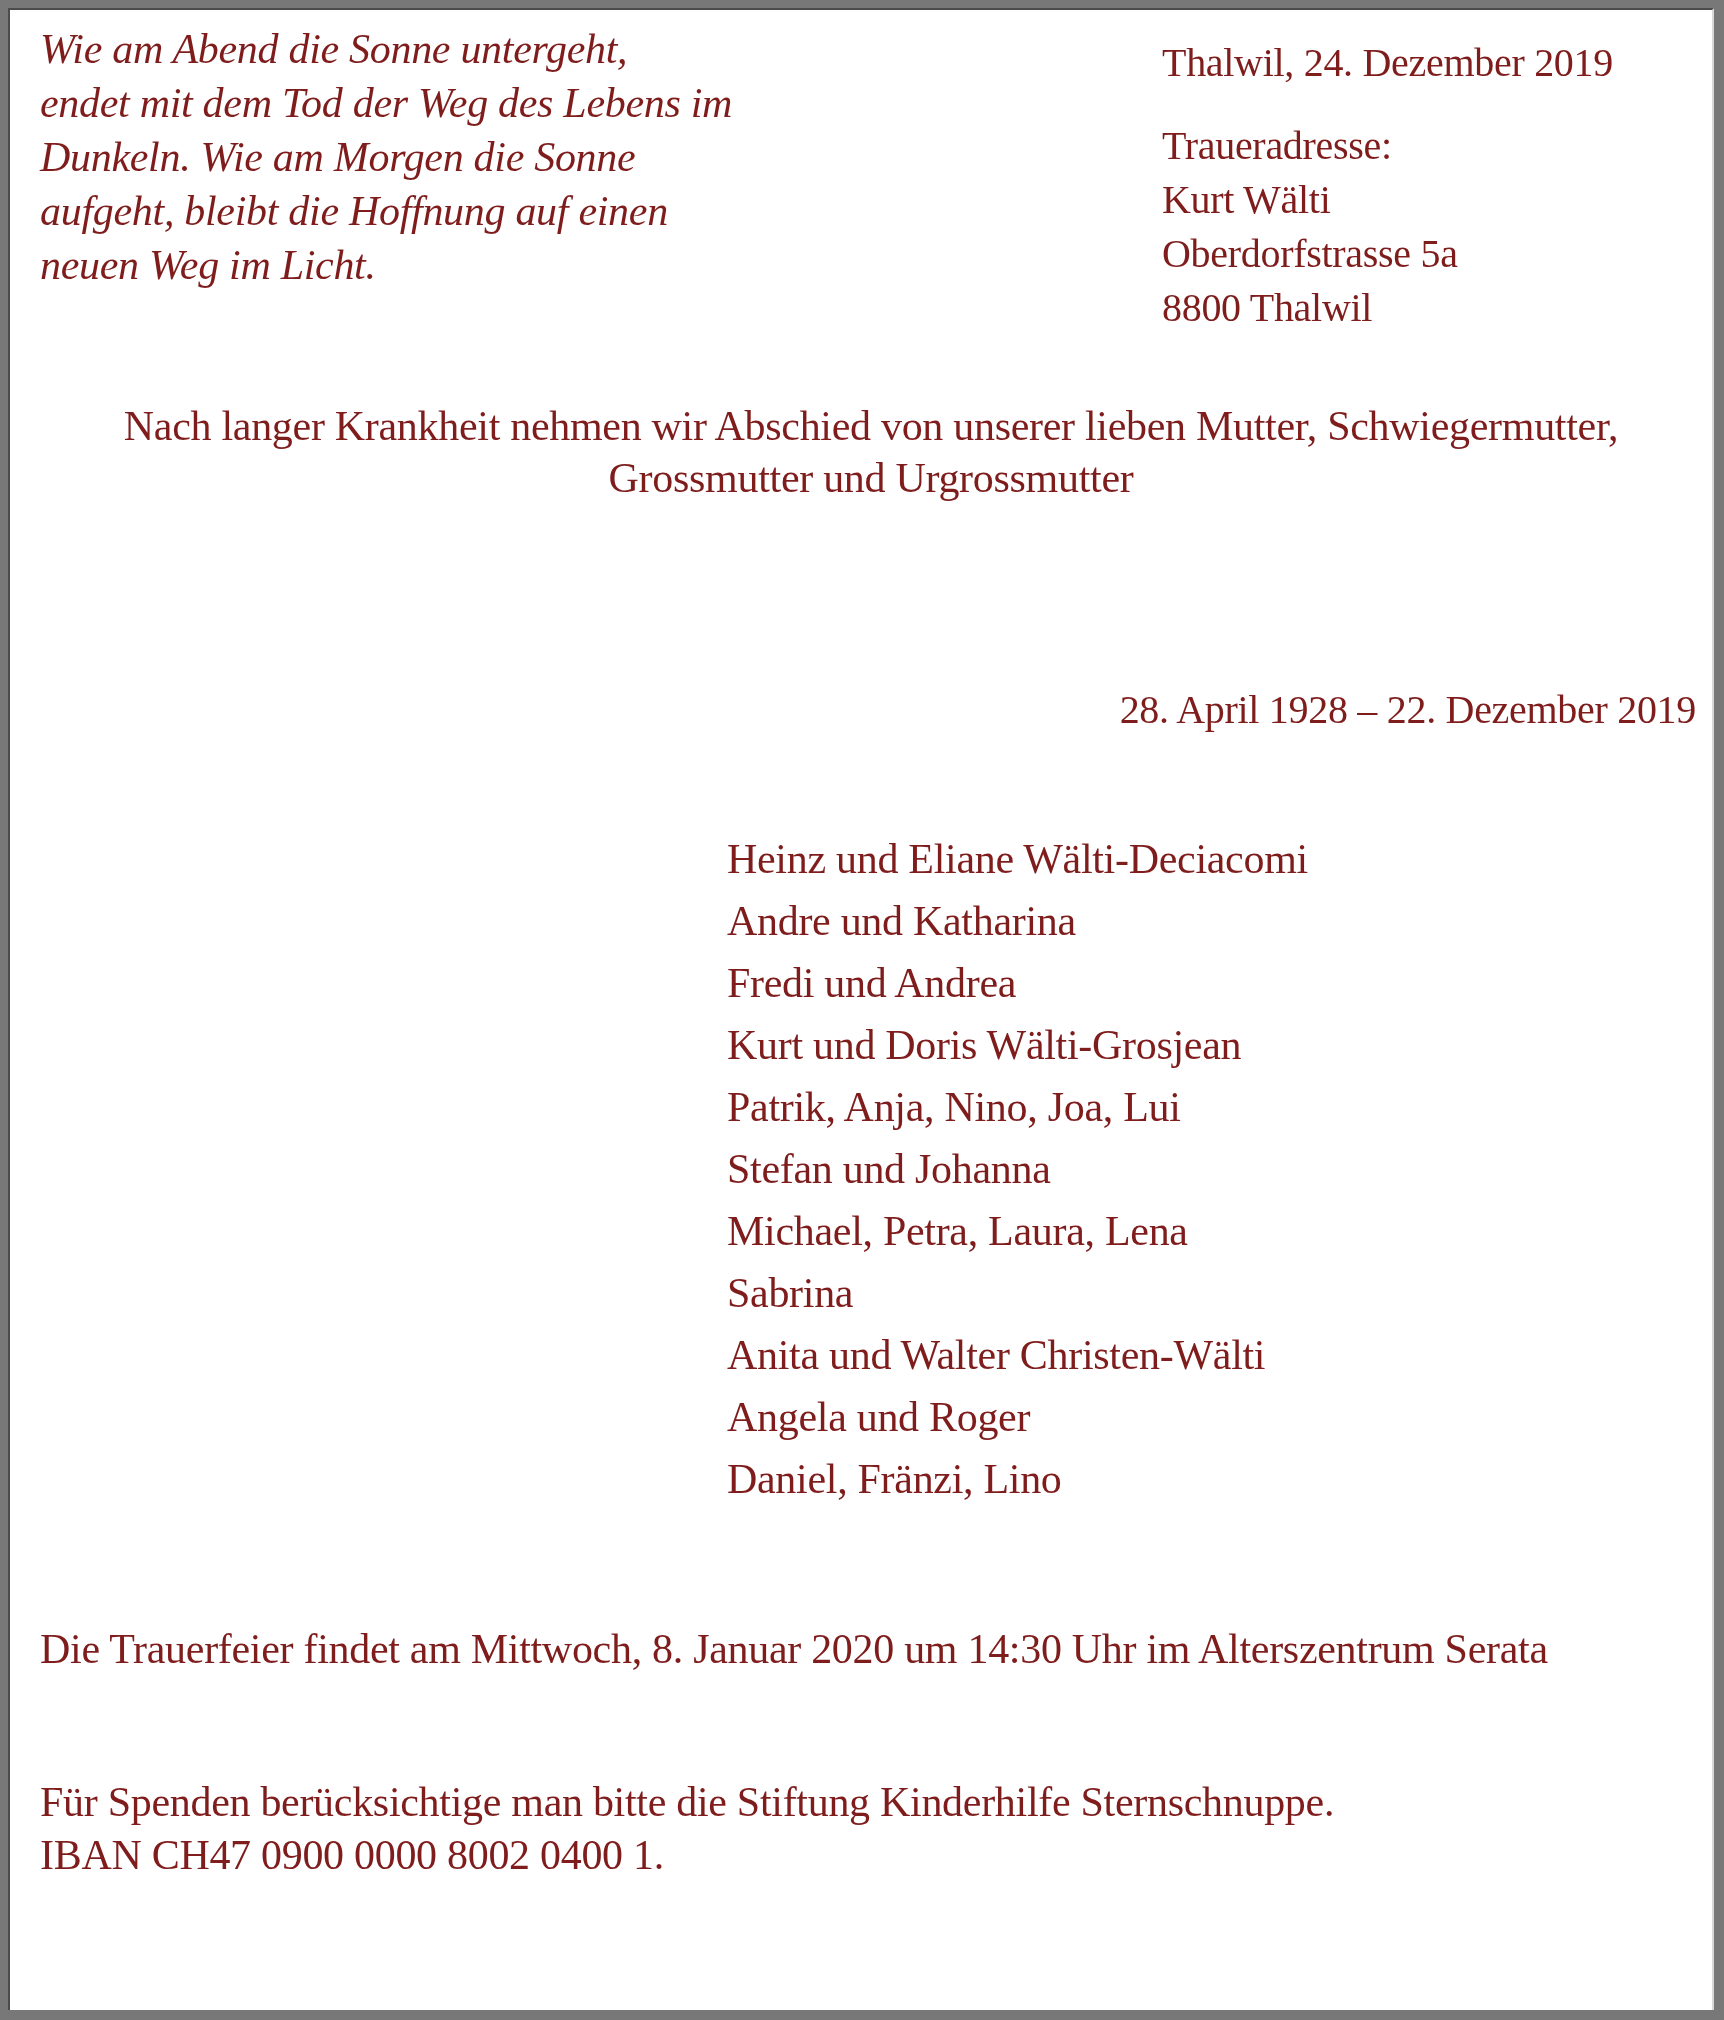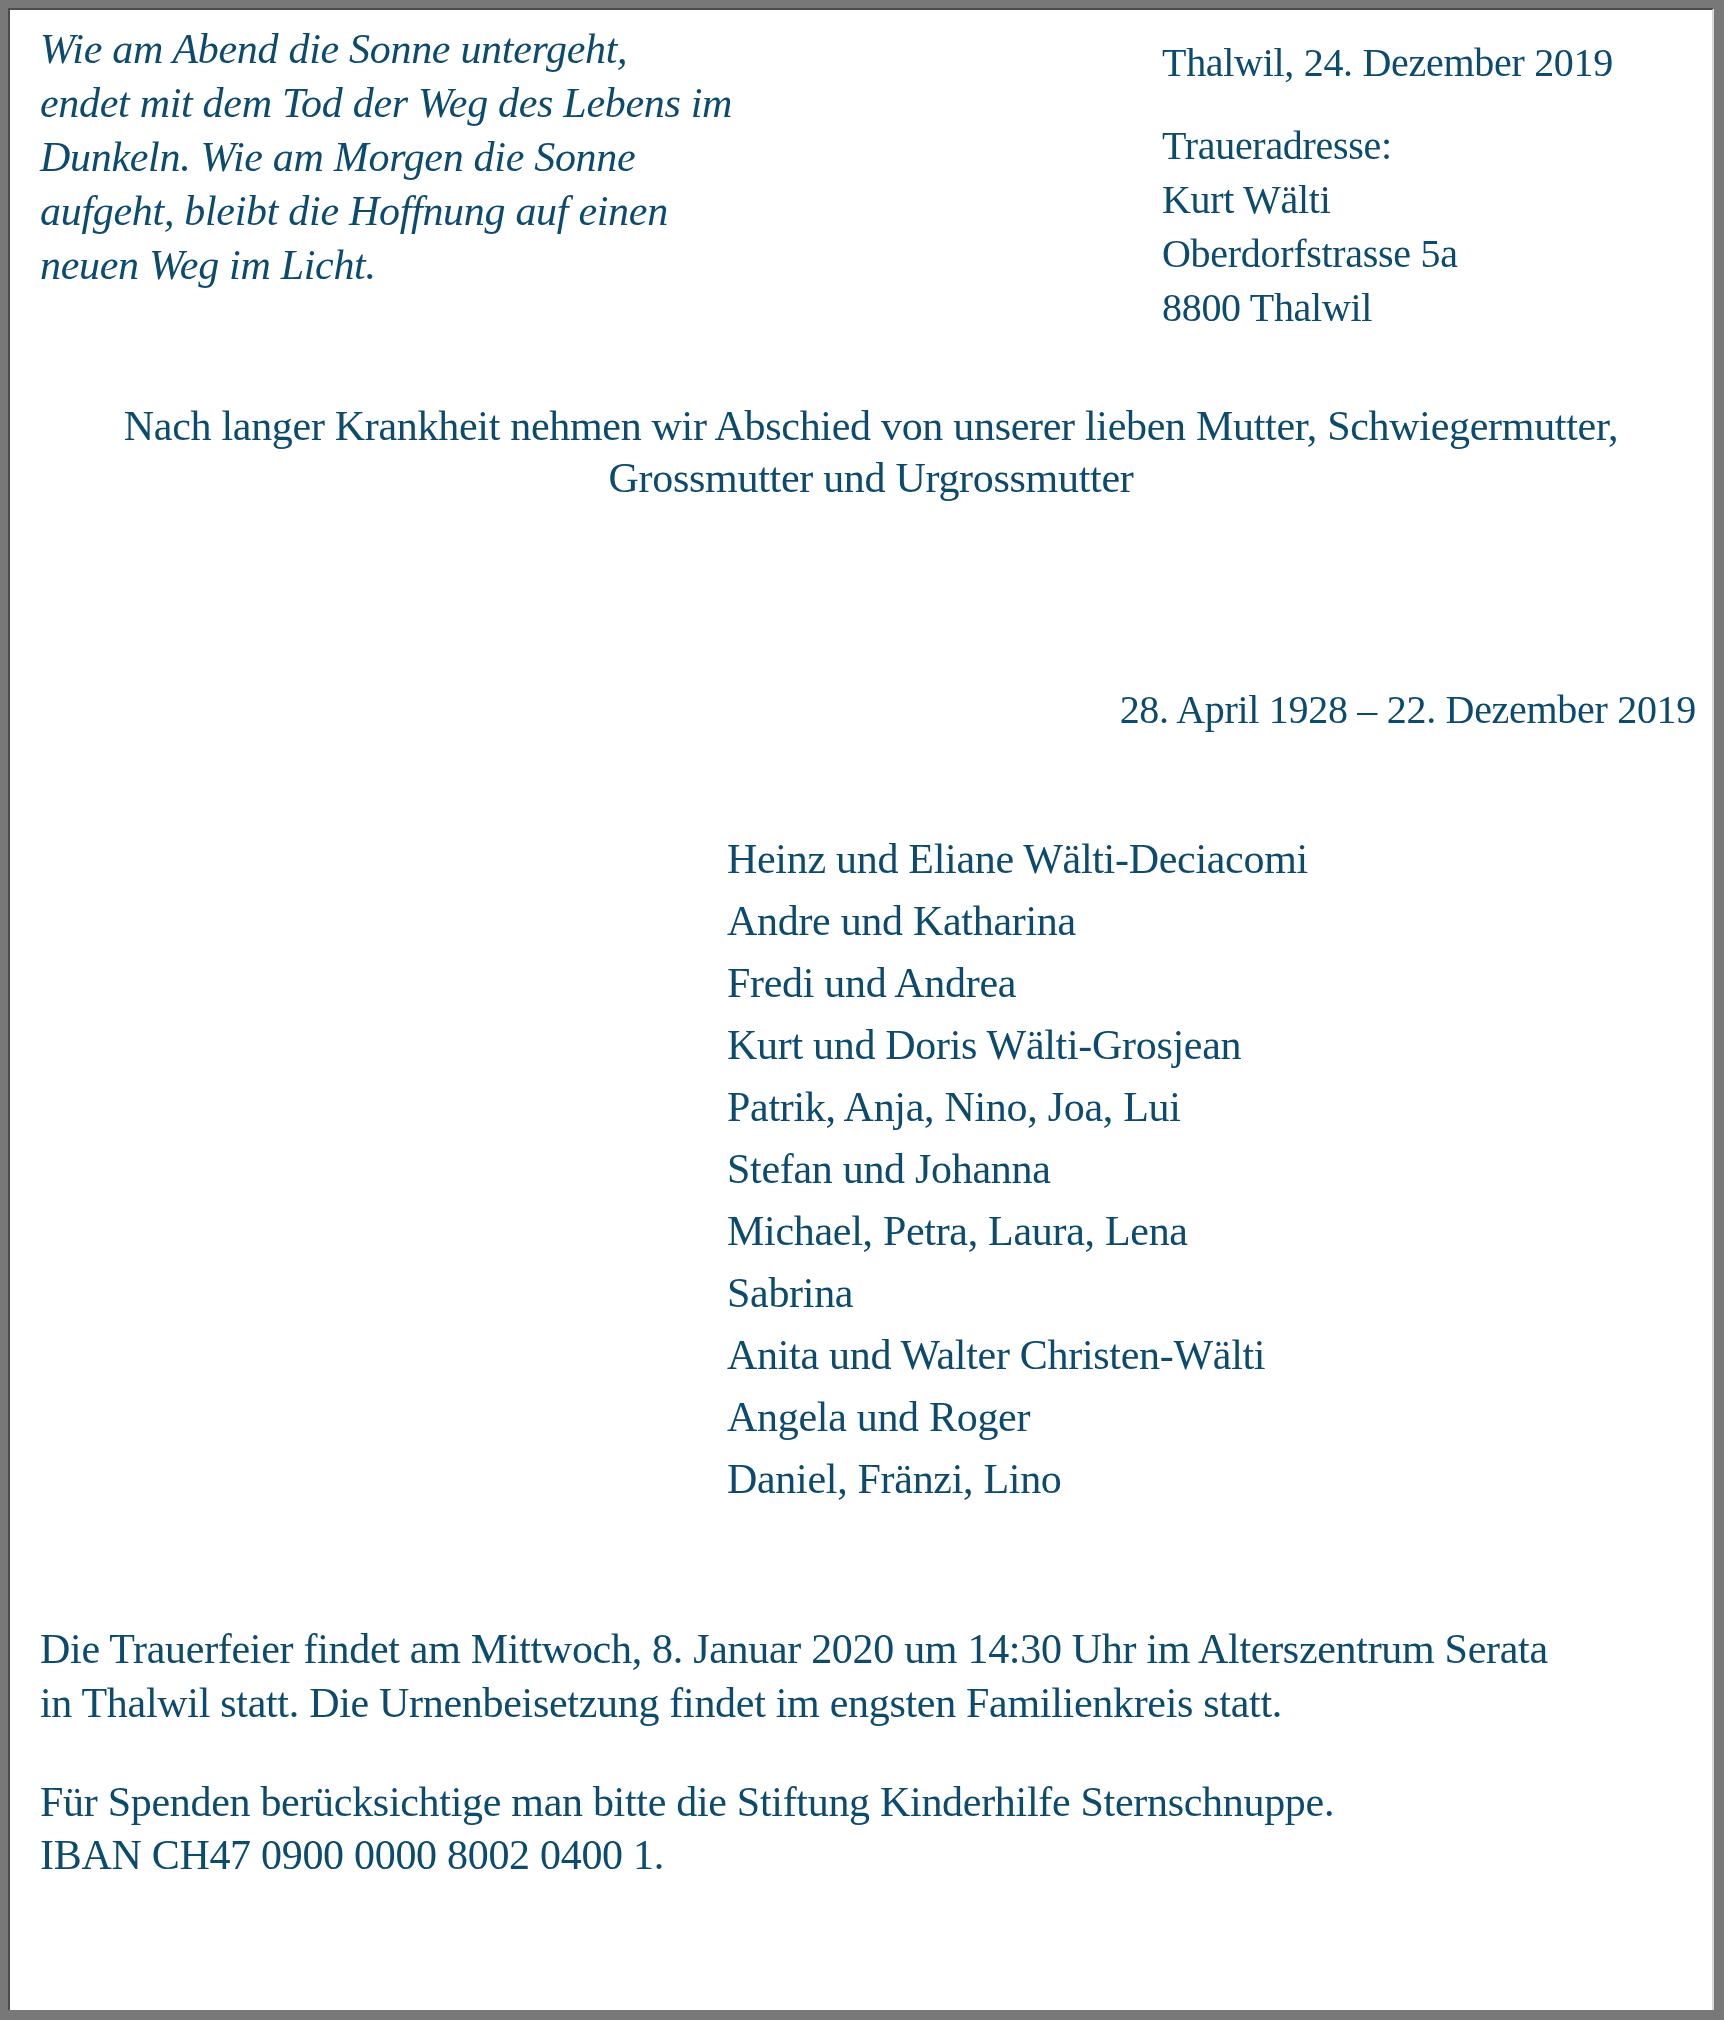--- a/index.html
+++ b/index.html
@@ -21,21 +21,21 @@
   .page {
     position: absolute;
     left: 8px;
     top: 8px;
     right: 10px;
     bottom: 10px;
     background: #ffffff;
     border-top: 2px solid #4c4c4c;
     border-left: 2px solid #4c4c4c;
     border-right: 2px solid #d8d8d8;
-    color: #0c4a6e;
+    color: #7f1d1d;
     letter-spacing: -0.3px;
   }
   
   .poem {
     position: absolute;
     left: 30px;
     top: 12px;
     font-size: 42px;
     line-height: 54px;
     font-style: italic;
@@ -163,21 +163,20 @@
         <div>Michael, Petra, Laura, Lena</div>
         <div>Sabrina</div>
         <div>Anita und Walter Christen-Wälti</div>
         <div>Angela und Roger</div>
         <div>Daniel, Fränzi, Lino</div>
       </div>
     </div>
 
     <div class="service-info">
       <div>Die Trauerfeier findet am Mittwoch, 8. Januar 2020 um 14:30 Uhr im Alterszentrum Serata</div>
-      <div>in Thalwil statt. Die Urnenbeisetzung findet im engsten Familienkreis statt.</div>
     </div>
 
     <div class="donation-info">
       <div>Für Spenden berücksichtige man bitte die Stiftung Kinderhilfe Sternschnuppe.</div>
       <div>IBAN CH47 0900 0000 8002 0400 1.</div>
     </div>
 
 
   </div>
 </div>

